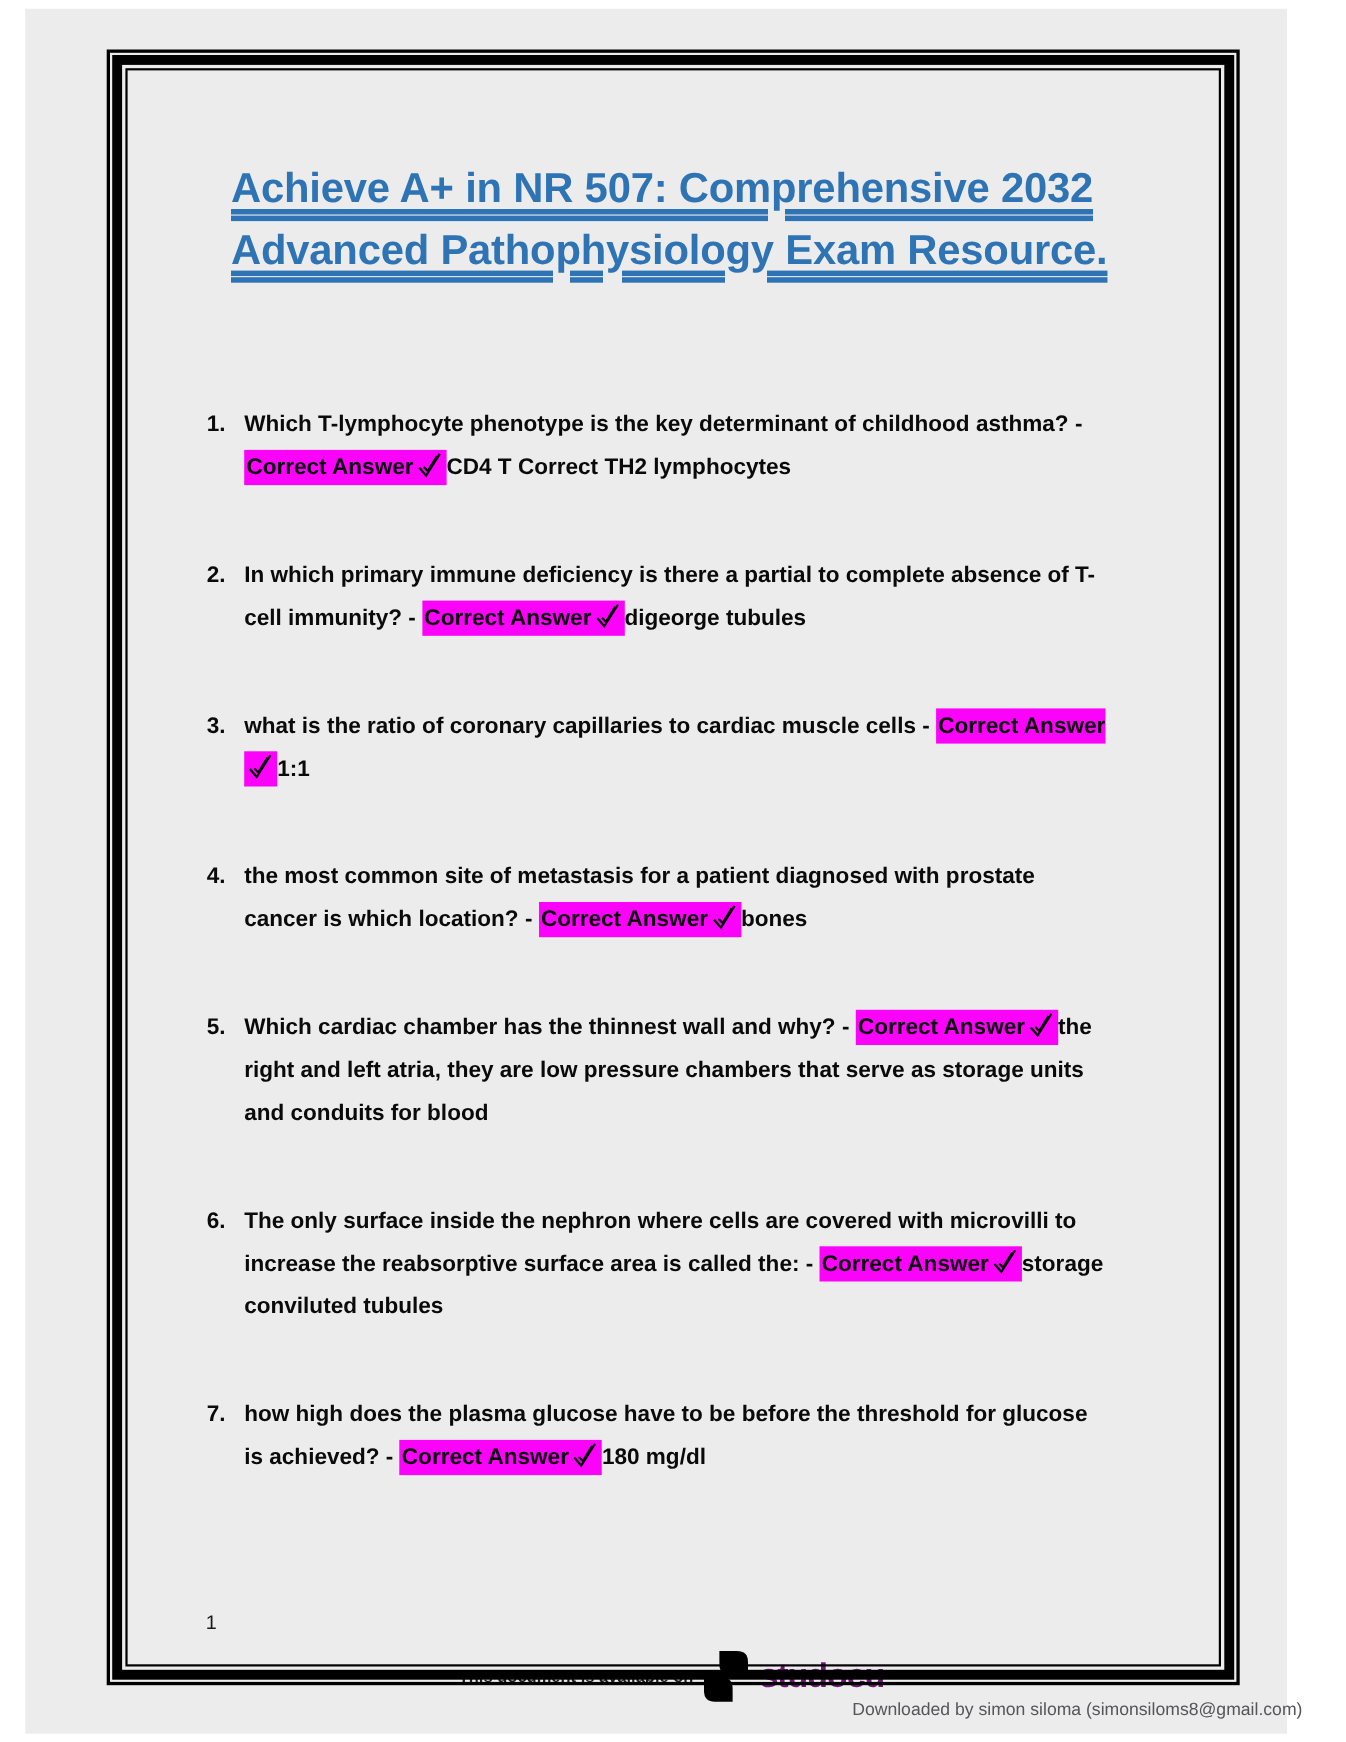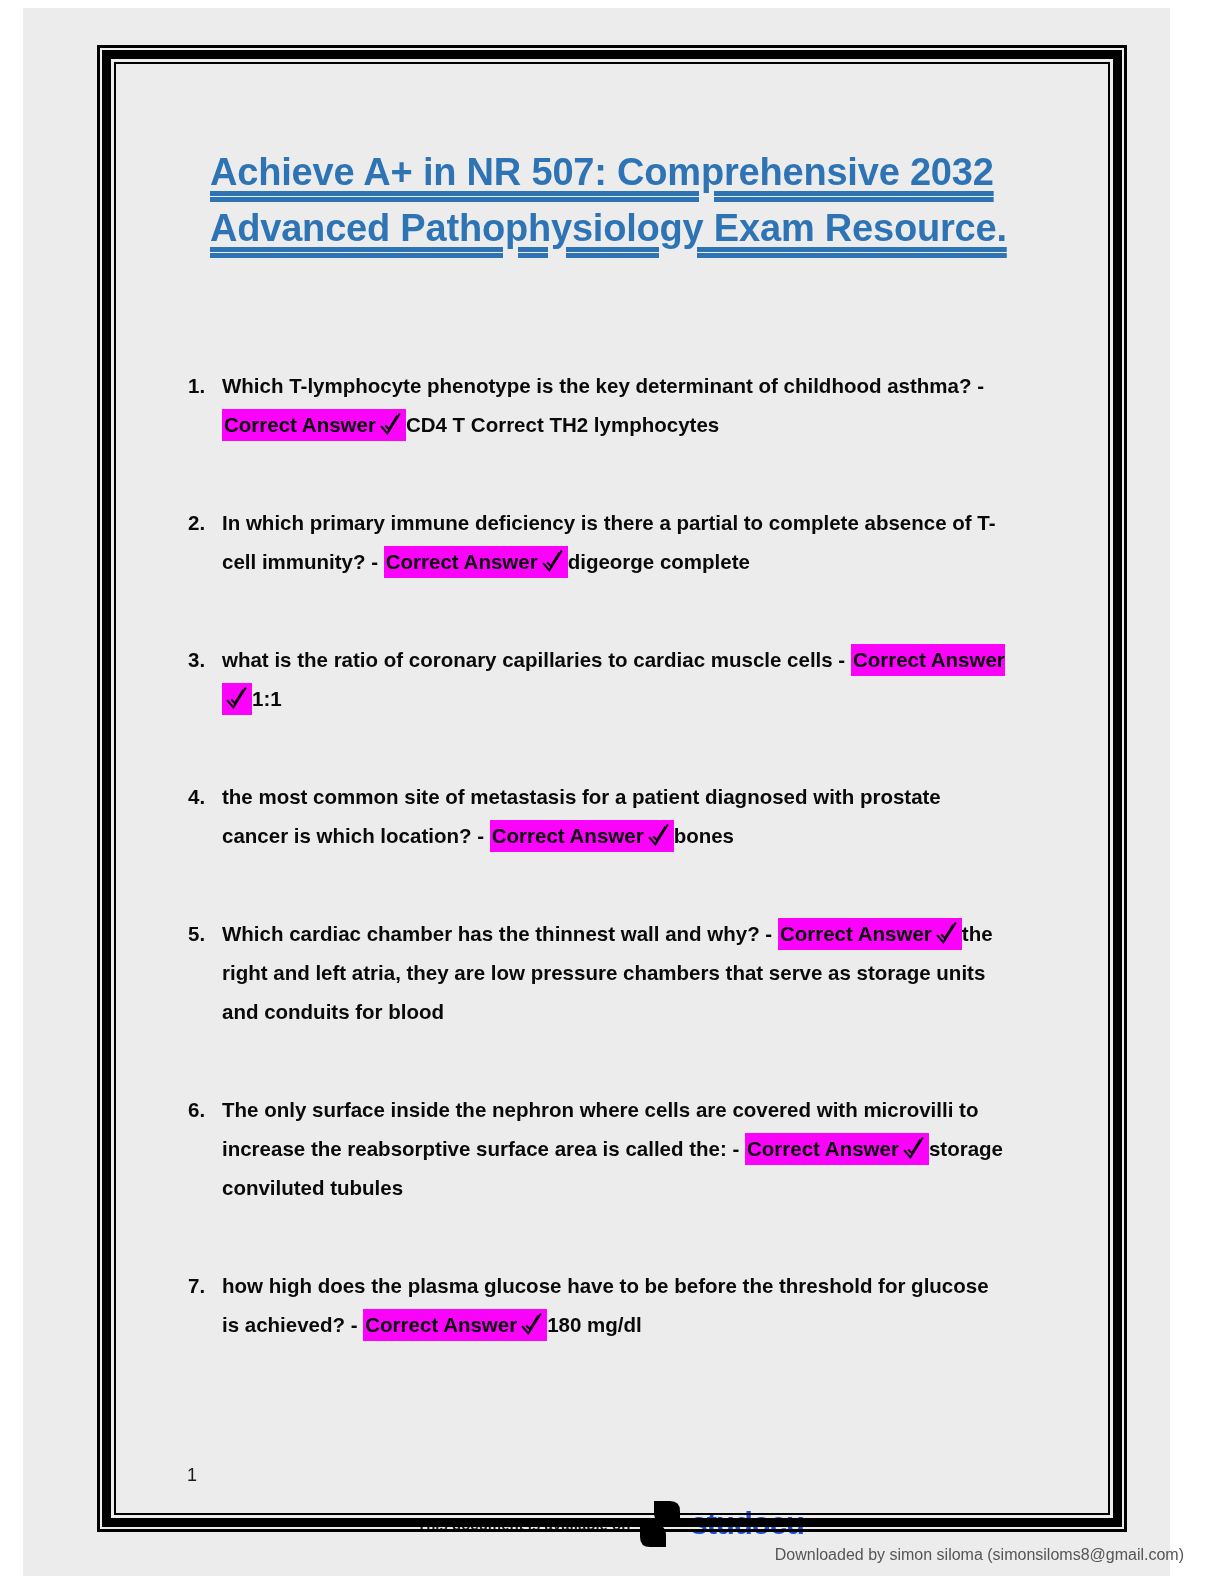--- a/index.html
+++ b/index.html
@@ -31,21 +31,21 @@
   .check-icon { vertical-align:-6px; margin-left:3px; }
 
   .page-num { position:absolute; left:71px; top:1401px; font-size:18px;
               font-weight:400; color:#1a1a1a; }
 
   .footer-brand { position:absolute; left:0; right:0; top:1492px; height:48px;
                   display:flex; align-items:center; justify-content:center;
                   gap:10px; z-index:1; transform:translateX(14px);
                   text-decoration:none; }
   .avail-txt { font-size:15px; font-weight:700; color:#1c1c1c; }
-  .brand-word { font-size:31px; font-weight:700; color:#1d4ed8;
+  .brand-word { font-size:31px; font-weight:700; color:#701a75;
                 letter-spacing:-1px; }
   .brand-svg { display:block; }
 
   .footer-downloaded { position:absolute; left:0; right:0; top:1538px;
                        text-align:right; font-size:16px; color:#55555a;
                        z-index:3; transform:translateX(14px); }
 </style>
 </head>
 <body>
 
@@ -71,21 +71,21 @@
                     <path d="M6 13.5 L9.5 17 L17.5 4" fill="none" stroke="#000" stroke-width="1.9"></path>
                   </svg></mark><span>CD4 T Correct TH2 lymphocytes</span>
             </li>
 
             <li class="q-item">
               <span class="q-num">2.</span>
               <span>In which primary immune deficiency is there a partial to complete absence of T-cell immunity? -</span>
               <mark class="hl"><span>Correct Answer</span><svg class="check-icon" width="25" height="27" viewBox="0 0 24 25">
                     <path d="M2 14 L8 21 L20 2" fill="none" stroke="#000" stroke-width="1.9"></path>
                     <path d="M6 13.5 L9.5 17 L17.5 4" fill="none" stroke="#000" stroke-width="1.9"></path>
-                  </svg></mark><span>digeorge complete</span>
+                  </svg></mark><span>digeorge tubules</span>
             </li>
 
             <li class="q-item">
               <span class="q-num">3.</span>
               <span>what is the ratio of coronary capillaries to cardiac muscle cells -</span>
               <mark class="hl"><span>Correct Answer</span><svg class="check-icon" width="25" height="27" viewBox="0 0 24 25">
                     <path d="M2 14 L8 21 L20 2" fill="none" stroke="#000" stroke-width="1.9"></path>
                     <path d="M6 13.5 L9.5 17 L17.5 4" fill="none" stroke="#000" stroke-width="1.9"></path>
                   </svg></mark><span>1:1</span>
             </li>

